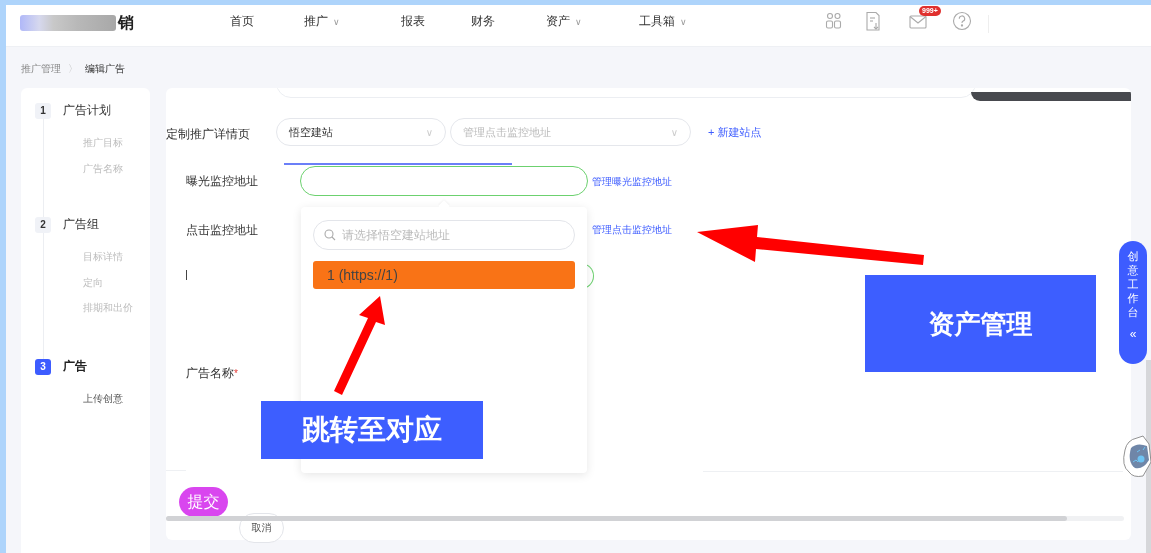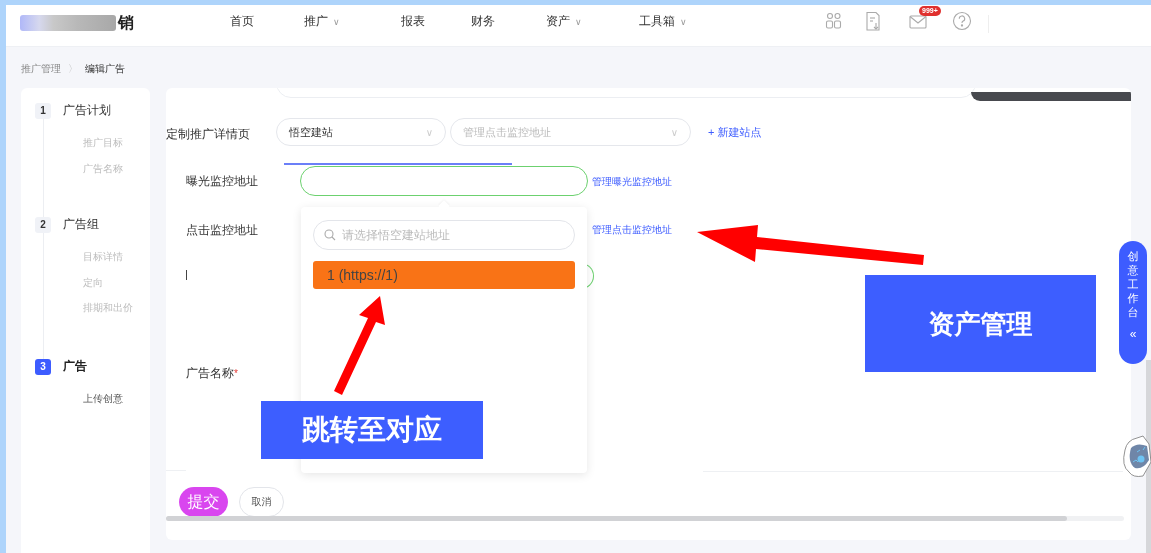--- a/index.html
+++ b/index.html
@@ -122,21 +122,21 @@
     position: absolute; left: 12px; top: 54px; width: 262px; height: 28px; background: #f97316;
     border-radius: 3px; font-size: 14px; color: #444; display: flex; align-items: center; padding-left: 14px; cursor: pointer;
   }
 
   
   .btn-submit {
     position: absolute; left: 179px; top: 487px; width: 49px; height: 30px; border-radius: 15px;
     background: #d946ef; color: #fff; font-size: 16px; display: flex; align-items: center; justify-content: center; cursor: pointer;
   }
   .btn-cancel {
-    position: absolute; left: 239px; top: 487px; width: 45px; height: 30px; border-radius: 15px;
+    position: absolute; left: 239px; top: 513px; width: 45px; height: 30px; border-radius: 15px;
     background: #fff; border: 1px solid #e3e5ea; color: #555; font-size: 10px; display: flex; align-items: center; justify-content: center; cursor: pointer;
   }
   .hscroll-track {
     position: absolute; left: 166px; top: 516px; width: 958px; height: 5px; background: #f0f1f3; border-radius: 3px;
   }
   .hscroll-thumb {
     position: absolute; left: 0; top: 0; width: 901px; height: 5px; background: #d1d2d5; border-radius: 3px; cursor: pointer;
   }
 
   

